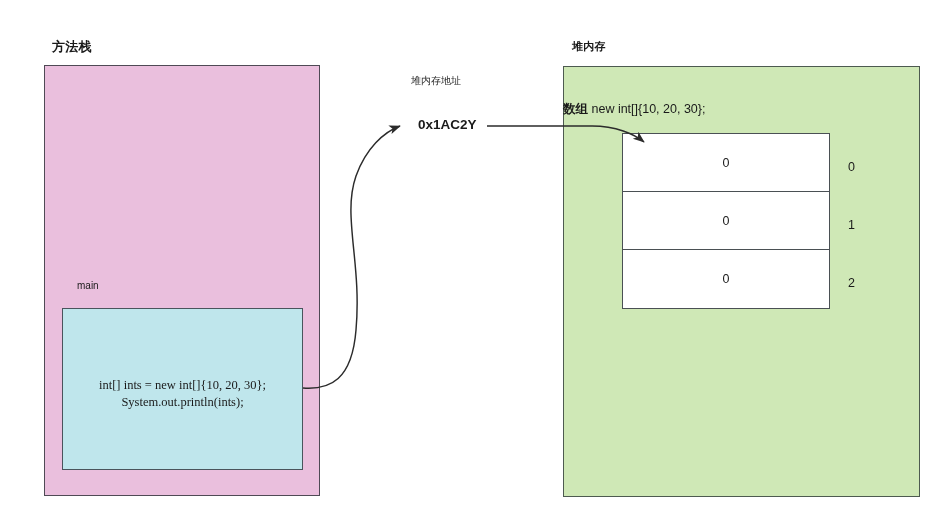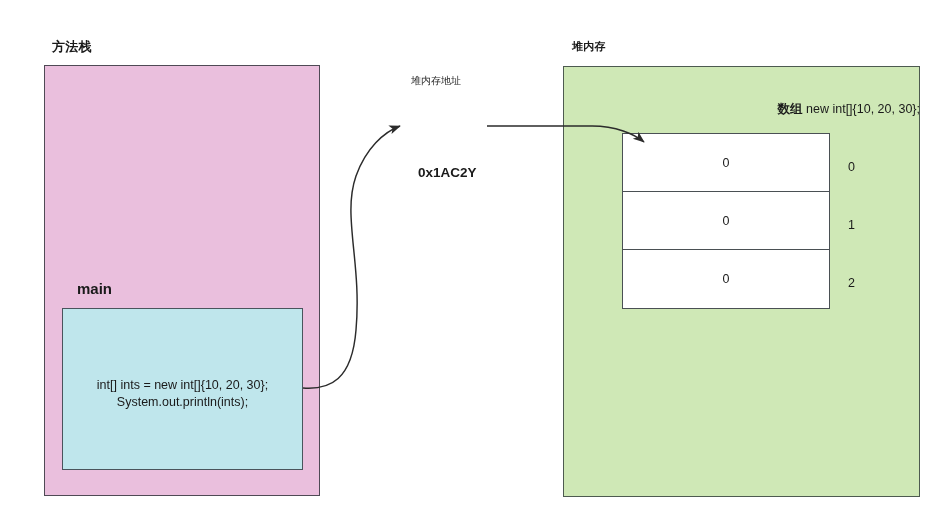--- a/index.html
+++ b/index.html
@@ -35,30 +35,31 @@
   }
   .stack-box {
     left: 44px; top: 65px;
     width: 276px; height: 431px;
     background: #eabfdd;
     border: 1.6px solid #4f4a55;
     box-sizing: border-box;
   }
   .frame-label {
     left: 77px; top: 280px;
-    font-size: 15px;
-    font-weight: bold;
+    font-size: 10px;
+    font-weight: normal;
     white-space: nowrap;
   }
   .code-box {
     left: 62px; top: 308px;
     width: 241px; height: 162px;
     background: #bfe6ec;
     border: 1.6px solid #4a545c;
     box-sizing: border-box;
+    font-family: Liberation Serif, serif;
   }
   .code-text {
     position: absolute;
     left: 0; right: 0;
     top: 68px;
     text-align: center;
     font-size: 12.5px;
     line-height: 17px;
     white-space: pre;
     color: #1a1a1a;
@@ -71,42 +72,41 @@
     font-weight: normal;
     color: #2b2b2b;
     white-space: nowrap;
   }
   .addr-value {
     left: 418px; top: 117px;
     font-size: 13.5px;
     font-weight: bold;
     color: #1a1a1a;
     white-space: nowrap;
-    margin-top: 48px;
   }
 
   
   .heap-label {
     left: 572px; top: 39px;
     font-size: 11px;
     font-weight: bold;
     letter-spacing: .2px;
     white-space: nowrap;
   }
   .heap-box {
     left: 563px; top: 66px;
     width: 357px; height: 431px;
     background: #cfe8b6;
     border: 1.6px solid #4d5a50;
     box-sizing: border-box;
   }
   .heap-caption {
     left: 563px; top: 101px;
     width: 357px;
-    text-align: right;
+    text-align: left;
     font-size: 12.5px;
     white-space: nowrap;
   }
   .heap-caption .b { font-weight: bold; }
 
   .array-table {
     left: 622px; top: 133px;
     width: 208px;
     border: 1.7px solid #4a5054;
     box-sizing: border-box;

